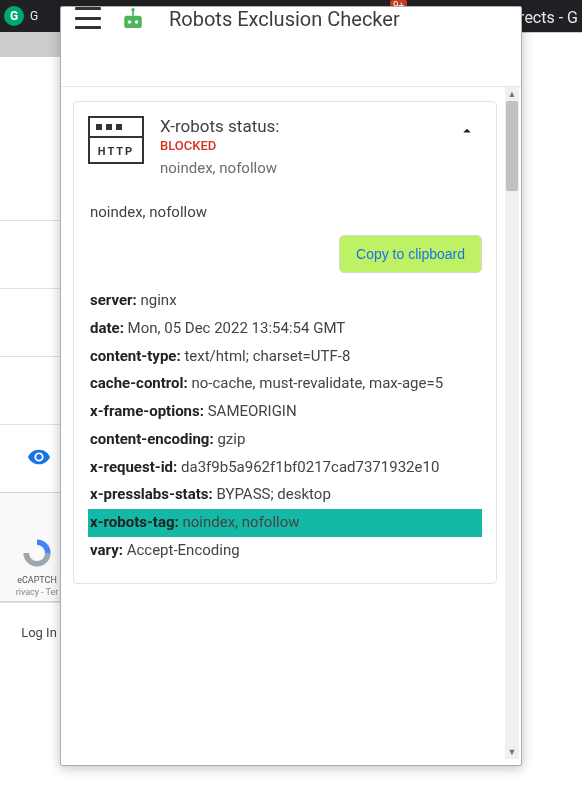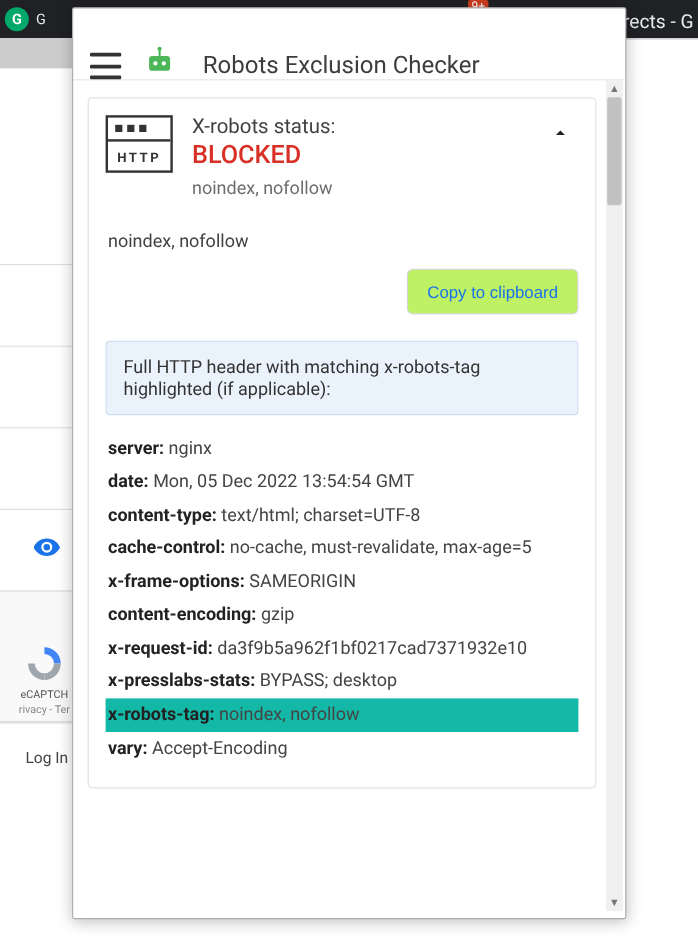--- a/index.html
+++ b/index.html
@@ -14,41 +14,41 @@
   .grayband { position:absolute; top:32px; left:0; right:70px; height:25px; background:#ccc; }
   
   .left-rows { position:absolute; top:220px; left:0; width:78px; bottom:0; }
   .left-row { height:68px; border-top:1px solid #e0e0e0; background:#fff; display:flex; align-items:center; justify-content:center;}
   .eye { color:#1a73e8; font-size:18px;}
   .captcha-block { height:110px; background:#f9f9f9; border:1px solid #d3d3d3; border-radius:3px; margin:0 0 0 -4px; padding:6px 4px 4px; font-size:9px; color:#555; text-align:center; display:flex; flex-direction:column; align-items:center; justify-content:flex-end; gap:2px;}
   .captcha-icon { width:32px; height:32px; margin-bottom:4px;}
   .login-row { height:60px; border-top:1px solid #e0e0e0; display:flex; align-items:center; justify-content:center; font-size:13px; color:#444;}
   
   .popup { position:absolute; top:6px; left:60px; width:462px; height:760px; background:#fff; border:1px solid #adadad; box-shadow:0 2px 12px rgba(0,0,0,.25); border-radius:2px; display:flex; flex-direction:column;}
-  .popup-header { height:60px; border-bottom:1px solid #e6e6e6; display:flex; align-items:flex-end; padding:0 14px; gap:18px;}
+  .popup-header { height:80px; border-bottom:1px solid #e6e6e6; display:flex; align-items:flex-start; padding:0 14px; gap:18px;}
   .hamburger { width:26px; height:22px; display:flex; flex-direction:column; justify-content:space-between; cursor:pointer;}
   .hamburger span { height:3px; background:#333; border-radius:1px;}
   .robot-icon { width:28px; height:28px;}
   .popup-titles { flex:1; padding-left:4px;}
   .popup-title { font-size:20px; color:#3d3d3d; font-weight:400;}
   .popup-sub { font-size:13px; color:#8a8a8a; text-align:center; margin-top:2px;}
   .popup-body-wrap { flex:1; position:relative; padding:4px 4px 4px 10px;}
   .scroll-area { position:absolute; top:0; left:10px; right:18px; bottom:6px; overflow:hidden; }
   .scrollbar-track { position:absolute; top:0; right:2px; width:14px; bottom:6px; background:#f0f0f0;}
   .scrollbar-up, .scrollbar-down { height:14px; background:#f0f0f0; display:flex; align-items:center; justify-content:center; font-size:9px; color:#777;}
   .scrollbar-thumb { position:absolute; top:14px; right:1px; width:12px; height:90px; background:#c1c1c1; border-radius:2px;}
   .card { border:1px solid #e3e3e3; border-radius:4px; padding:14px 14px 18px; margin:14px 6px 10px 2px; }
   .card-head { display:flex; align-items:flex-start; gap:16px;}
   .http-icon { width:56px; height:48px; border:2px solid #333; position:relative; flex:0 0 auto;}
   .http-icon::before { content:""; position:absolute; top:6px; left:6px; width:6px; height:6px; background:#333; box-shadow:10px 0 0 #333, 20px 0 0 #333; border-radius:0;}
   .http-icon::after { content:""; position:absolute; top:18px; left:0; right:0; height:2px; background:#333;}
   .http-label { position:absolute; bottom:4px; left:0; right:0; text-align:center; font-size:11px; letter-spacing:2px; font-weight:bold; color:#333;}
   .status-block { flex:1;}
   .status-title { font-size:17px; color:#424242;}
-  .status-value { font-size:21px; color:#d93025; font-weight:500; margin-top:2px;}
+  .status-value { font-size:13px; color:#d93025; font-weight:500; margin-top:2px;}
   .status-sub { font-size:15px; color:#6d6d6d; margin-top:6px;}
   .chevron { width:30px; height:30px; display:flex; align-items:center; justify-content:center; color:#222; cursor:pointer;}
   .detail-line { font-size:15px; color:#424242; margin:26px 0 0 2px;}
   .copy-row { display:flex; justify-content:flex-end; margin-top:14px;}
   .copy-btn { border:1px solid #d6d6d6; background:#bef264; color:#1a73e8; font-size:14px; padding:10px 16px; border-radius:5px; cursor:pointer;}
   .infobox { background:#eaf2fb; border:1px solid #cfe0f2; border-radius:3px; padding:12px 14px; margin-top:22px; font-size:15px; color:#333;}
   .headers { margin-top:14px; font-size:15px; line-height:1.85;}
   .hdr-key { font-weight:700; color:#222;}
   .hdr-val { color:#444;}
   .hdr-row { padding:0 2px;}
@@ -140,21 +140,20 @@
               </svg>
           </div>
         </div>
 
         <div class="detail-line">noindex, nofollow</div>
 
         <div class="copy-row">
           <button class="copy-btn">Copy to clipboard</button>
         </div>
 
-        <div class="infobox">Full HTTP header with matching x-robots-tag highlighted (if applicable):</div>
 
         <div class="headers" id="headers">
             <div class="hdr-row"><span class="hdr-key">server:</span>  <span class="hdr-val">nginx</span></div>
             <div class="hdr-row"><span class="hdr-key">date:</span>  <span class="hdr-val">Mon, 05 Dec 2022 13:54:54 GMT</span></div>
             <div class="hdr-row"><span class="hdr-key">content-type:</span>  <span class="hdr-val">text/html; charset=UTF-8</span></div>
             <div class="hdr-row"><span class="hdr-key">cache-control:</span>  <span class="hdr-val">no-cache, must-revalidate, max-age=5</span></div>
             <div class="hdr-row"><span class="hdr-key">x-frame-options:</span>  <span class="hdr-val">SAMEORIGIN</span></div>
             <div class="hdr-row"><span class="hdr-key">content-encoding:</span>  <span class="hdr-val">gzip</span></div>
             <div class="hdr-row"><span class="hdr-key">x-request-id:</span>  <span class="hdr-val">da3f9b5a962f1bf0217cad7371932e10</span></div>
             <div class="hdr-row"><span class="hdr-key">x-presslabs-stats:</span>  <span class="hdr-val">BYPASS; desktop</span></div>

